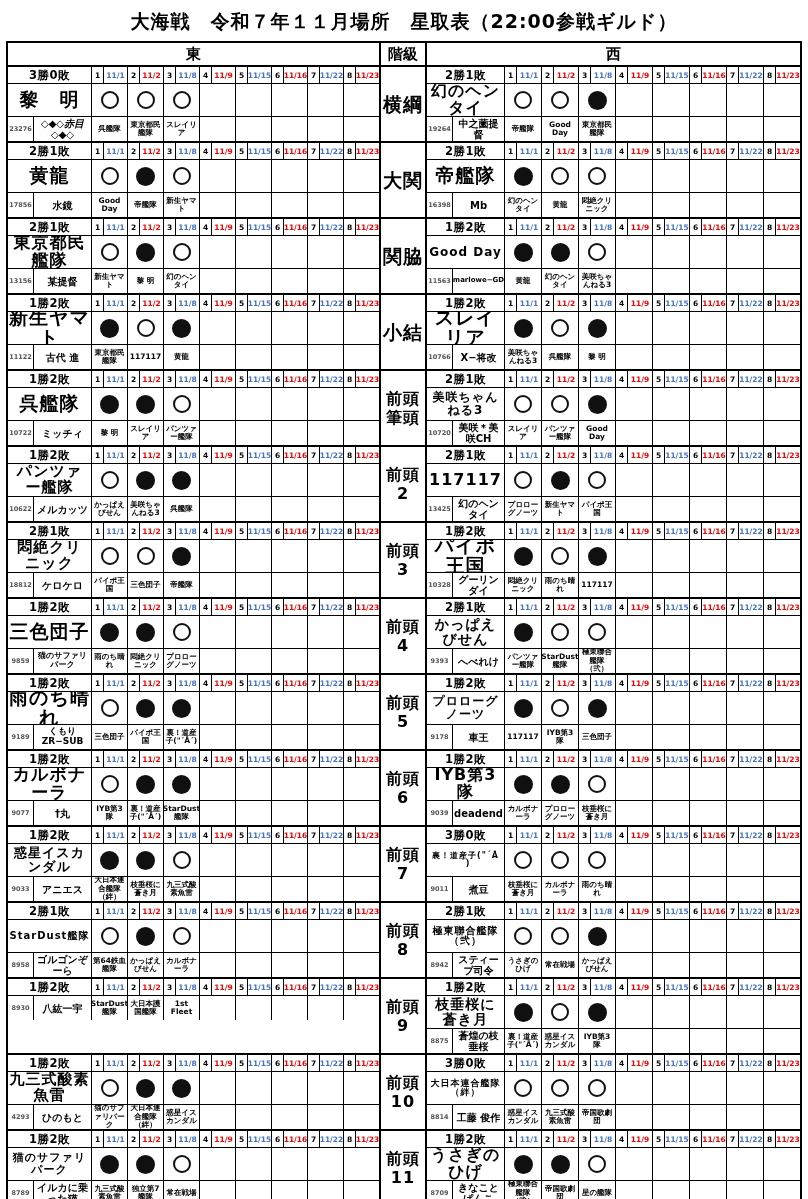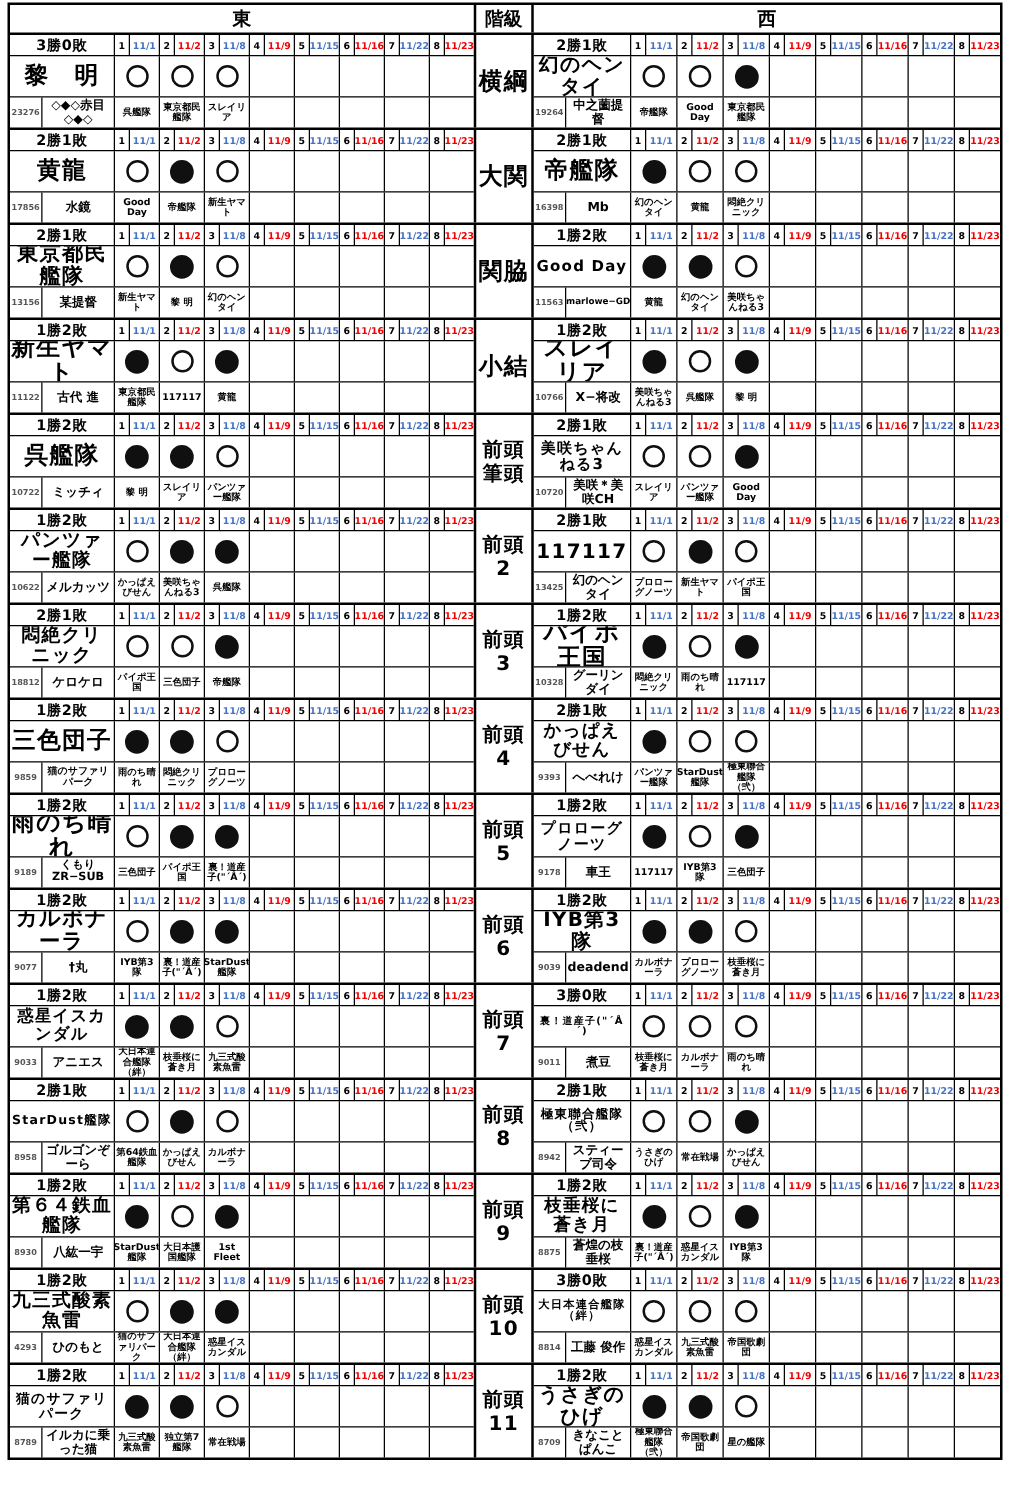--- a/index.html
+++ b/index.html
@@ -36,20 +36,21 @@
   .win{width:14px;height:14px;border:2.5px solid #101010;background:#fff;}
   .loss{width:19px;height:19px;background:#101010;}
   .gid{width:26px;font-size:6.5px;color:#555;flex:none;}
   .cap{text-align:center;line-height:1.1;padding:0 1px;}
   .opp{flex:1;font-size:7.5px;text-align:center;line-height:1.12;padding:0 1px;}
 </style>
 </head>
 <body>
 
 <div class="sheet">
+  <div class="title">大海戦　令和７年１１月場所　星取表（22:00参戦ギルド）</div>
   <div class="tbl">
     <div class="thead">
       <div class="east-h">東</div>
       <div class="rank-h">階級</div>
       <div class="west-h">西</div>
     </div>
     <div id="blocks">
         <div class="block">
           <div class="side east">
             <div class="row rec-row">
@@ -99,21 +100,21 @@
                 <div class="circle win"></div>
               </div>
               <div class="cell mark"></div>
               <div class="cell mark"></div>
               <div class="cell mark"></div>
               <div class="cell mark"></div>
               <div class="cell mark"></div>
             </div>
             <div class="row cap-row">
               <div class="cell gid">23276</div>
-              <div class="cell cap" style="width: 58px; font-size: 10px;">◇◆◇赤目◇◆◇</div>
+              <div class="cell cap" style="width: 58px; font-size: 10px; font-style: italic;">◇◆◇赤目◇◆◇</div>
               <div class="cell opp">呉艦隊</div>
               <div class="cell opp">東京都民艦隊</div>
               <div class="cell opp">スレイリア</div>
               <div class="cell opp"></div>
               <div class="cell opp"></div>
               <div class="cell opp"></div>
               <div class="cell opp"></div>
               <div class="cell opp"></div>
             </div>
           </div>
@@ -1731,37 +1732,20 @@
                 <div class="ddate" style="color: rgb(240, 0, 0);">11/16</div>
               </div>
               <div class="pair">
                 <div class="dnum">7</div>
                 <div class="ddate" style="color: rgb(68, 114, 196);">11/22</div>
               </div>
               <div class="pair">
                 <div class="dnum">8</div>
                 <div class="ddate" style="color: rgb(240, 0, 0);">11/23</div>
               </div>
-            </div>
-            <div class="row guild-row">
-              <div class="cell gname" style="width: 84px; font-size: 15px;">第６４鉄血艦隊</div>
-              <div class="cell mark">
-                <div class="circle loss"></div>
-              </div>
-              <div class="cell mark">
-                <div class="circle win"></div>
-              </div>
-              <div class="cell mark">
-                <div class="circle loss"></div>
-              </div>
-              <div class="cell mark"></div>
-              <div class="cell mark"></div>
-              <div class="cell mark"></div>
-              <div class="cell mark"></div>
-              <div class="cell mark"></div>
             </div>
             <div class="row cap-row">
               <div class="cell gid">8930</div>
               <div class="cell cap" style="width: 58px; font-size: 10px;">八紘一宇</div>
               <div class="cell opp">StarDust艦隊</div>
               <div class="cell opp">大日本護国艦隊</div>
               <div class="cell opp">1st Fleet</div>
               <div class="cell opp"></div>
               <div class="cell opp"></div>
               <div class="cell opp"></div>

